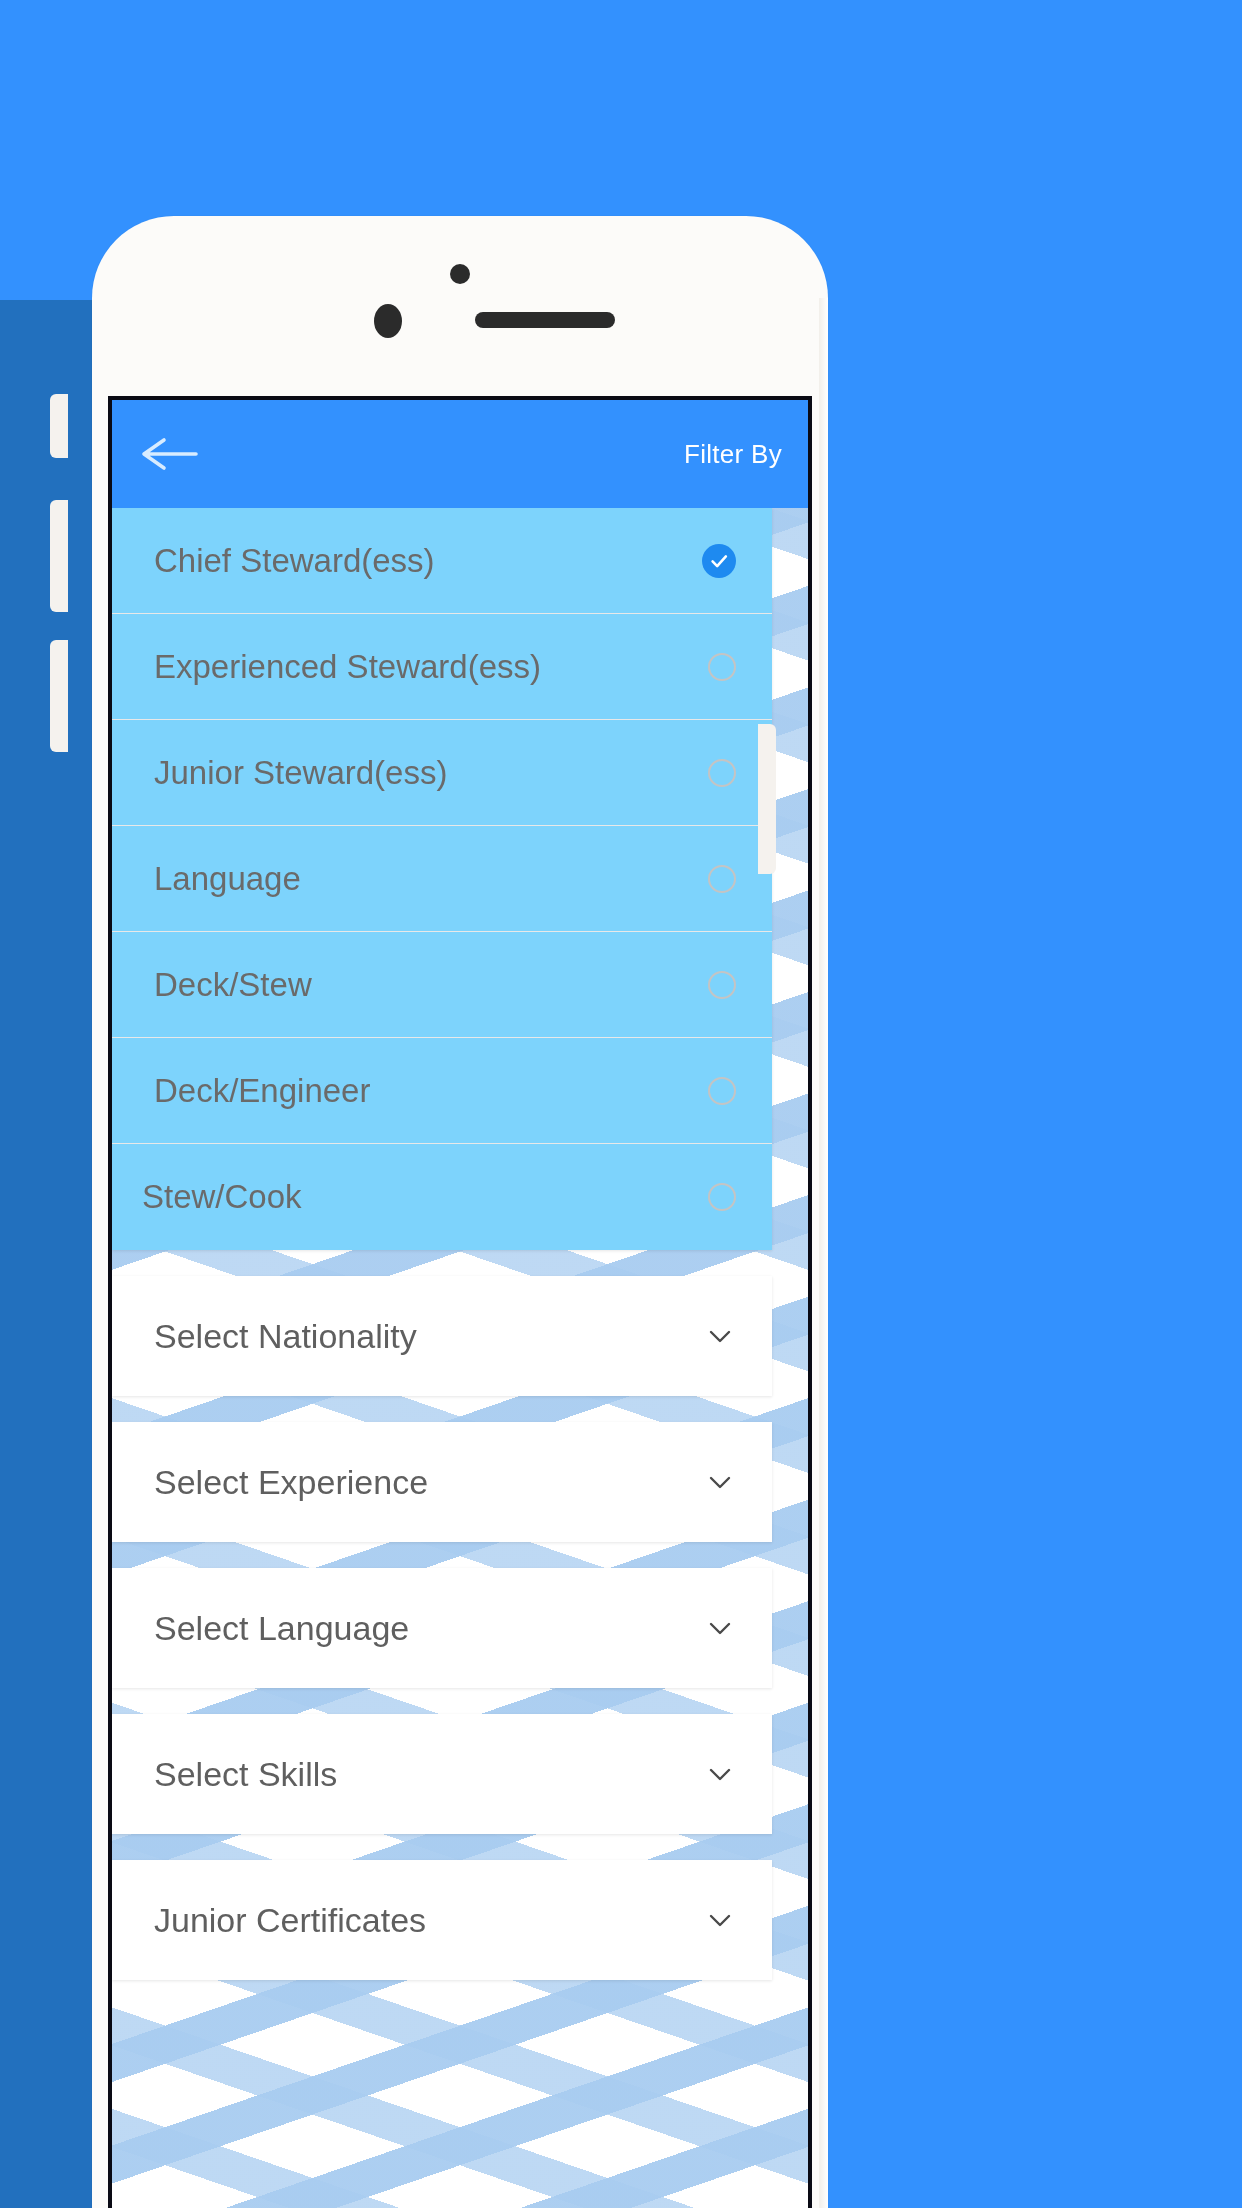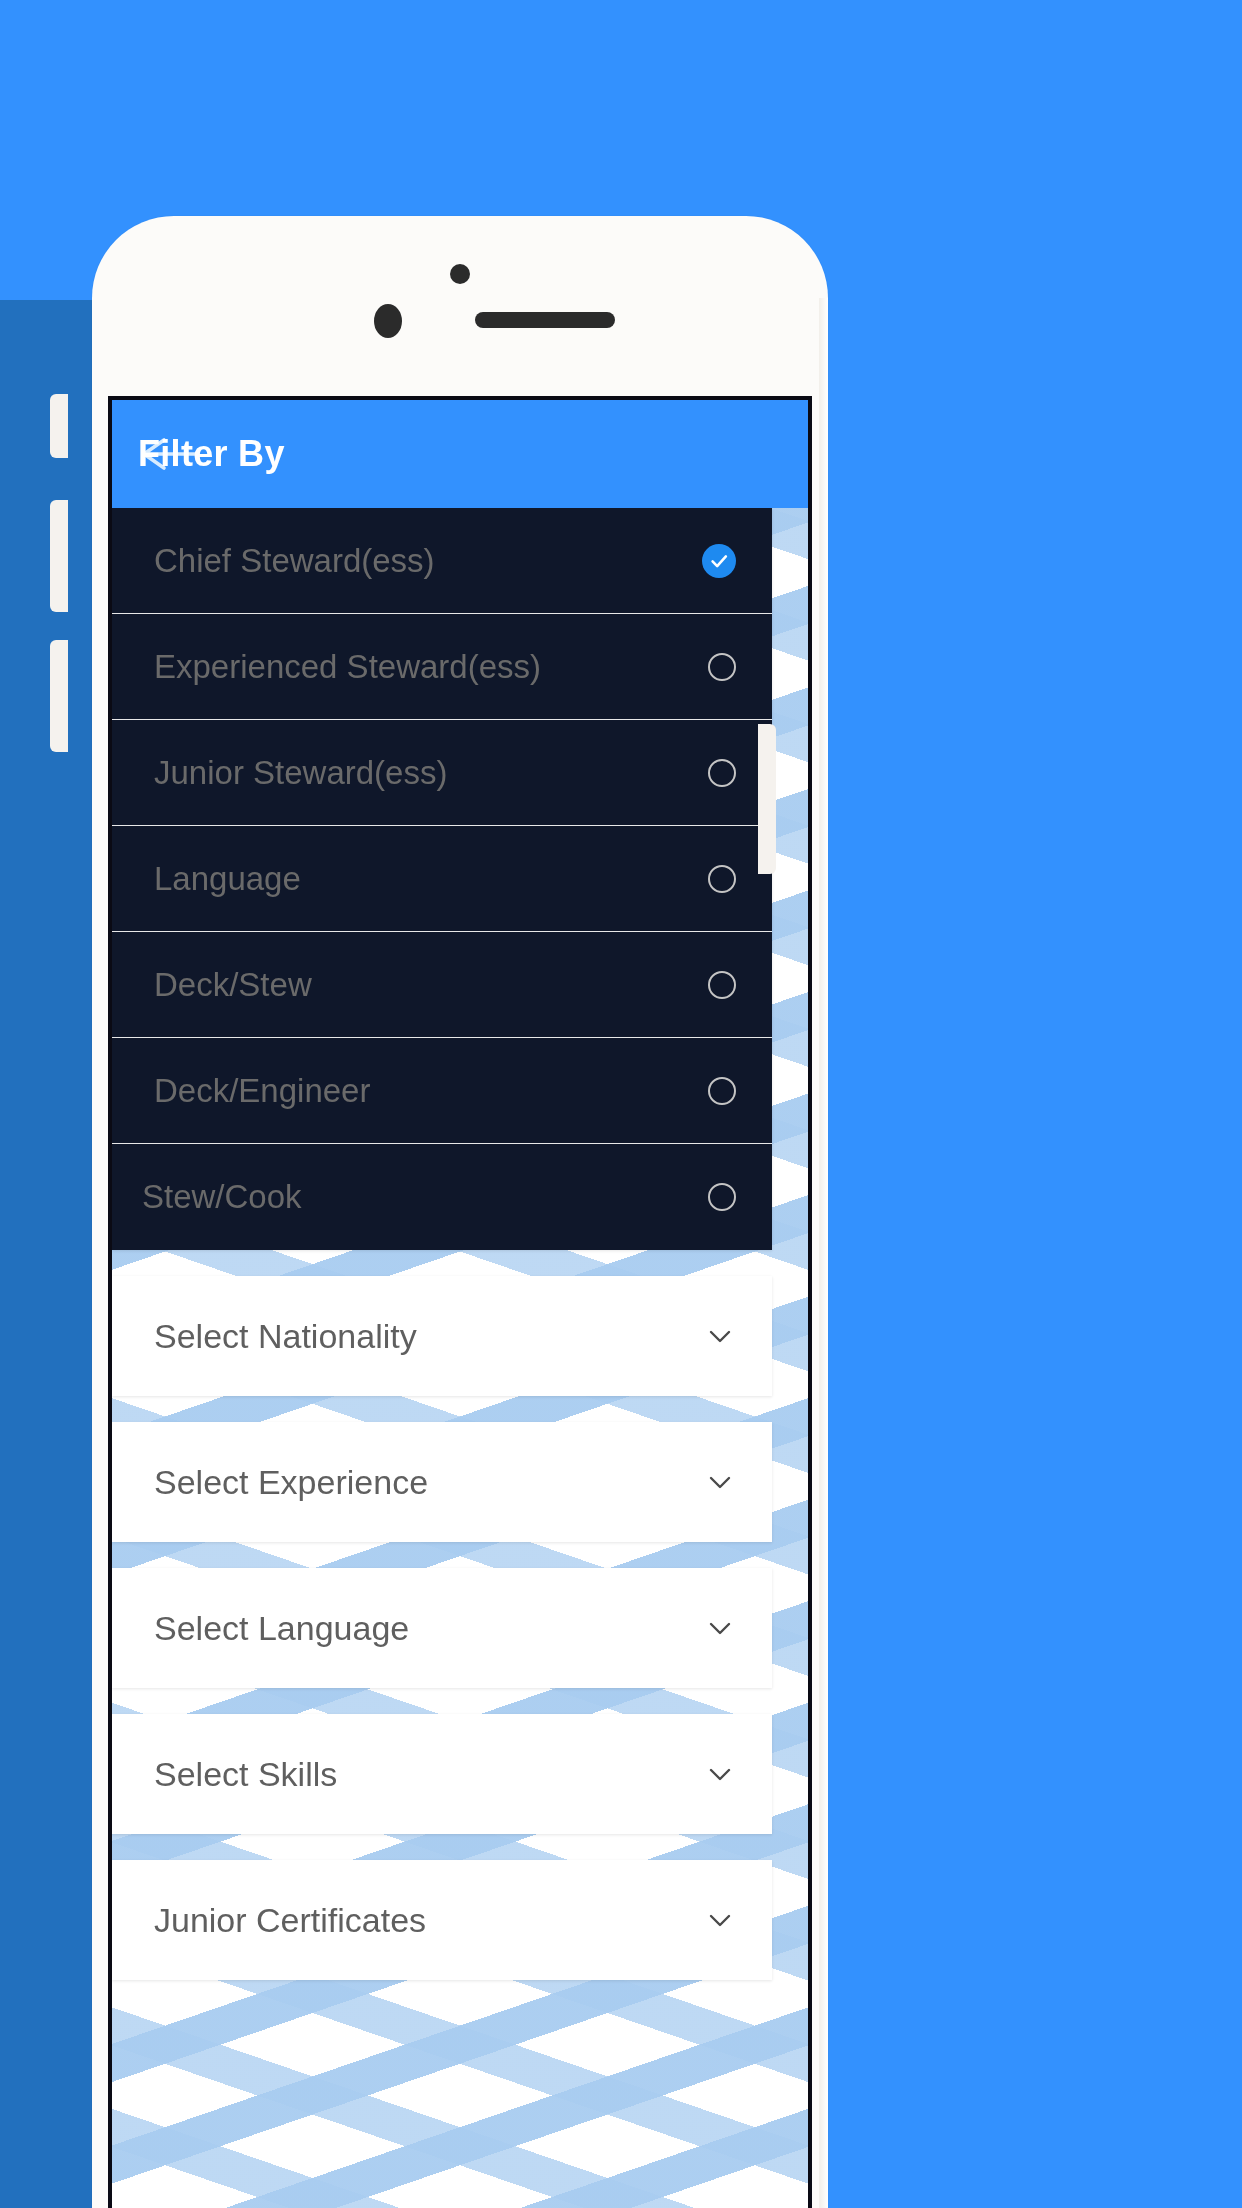--- a/index.html
+++ b/index.html
@@ -149,24 +149,24 @@
     padding:0 26px;
   }
   .back-arrow {
     width:62px; height:40px;
     display:flex; align-items:center;
     flex:0 0 auto;
     cursor:pointer;
   }
   .appbar-title {
     flex:1;
-    text-align:left;
+    text-align:right;
     color:#FFFFFF;
-    font-size:36px;
-    font-weight:700;
+    font-size:26px;
+    font-weight:400;
     letter-spacing:0.3px;
     margin-left:-62px;
   }
 
   
   .content {
     position:relative;
     z-index:1;
     height:1772px;
   }
@@ -183,21 +183,21 @@
     width:660px;
     margin-left:0;
   }
 
   .position-row {
     display:flex;
     align-items:center;
     height:106px;
     padding:0 36px 0 42px;
     border-bottom:1px solid #E8E8E8;
-    background:#0f172a;
+    background:#7dd3fc;
     cursor:pointer;
   }
   .position-row:last-child { border-bottom:none;padding-left:30px; }
   .position-label {
     flex:1;
     font-size:33px;
     color:#6A6A6A;
     font-weight:400;
   }
 

